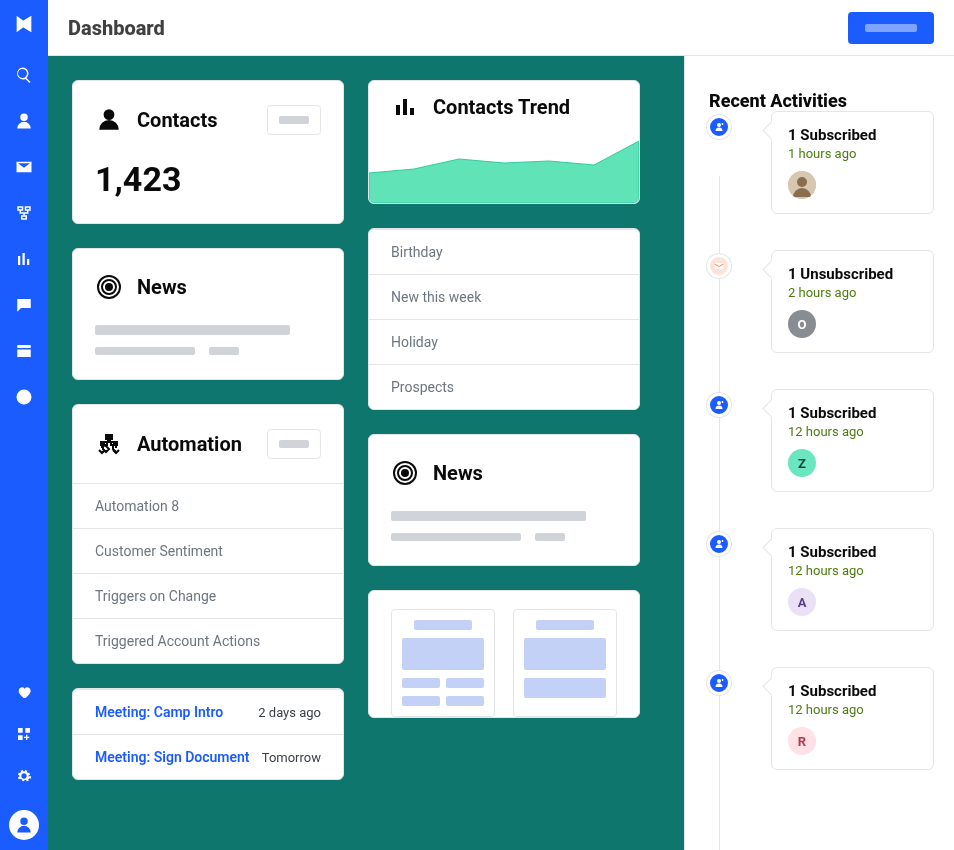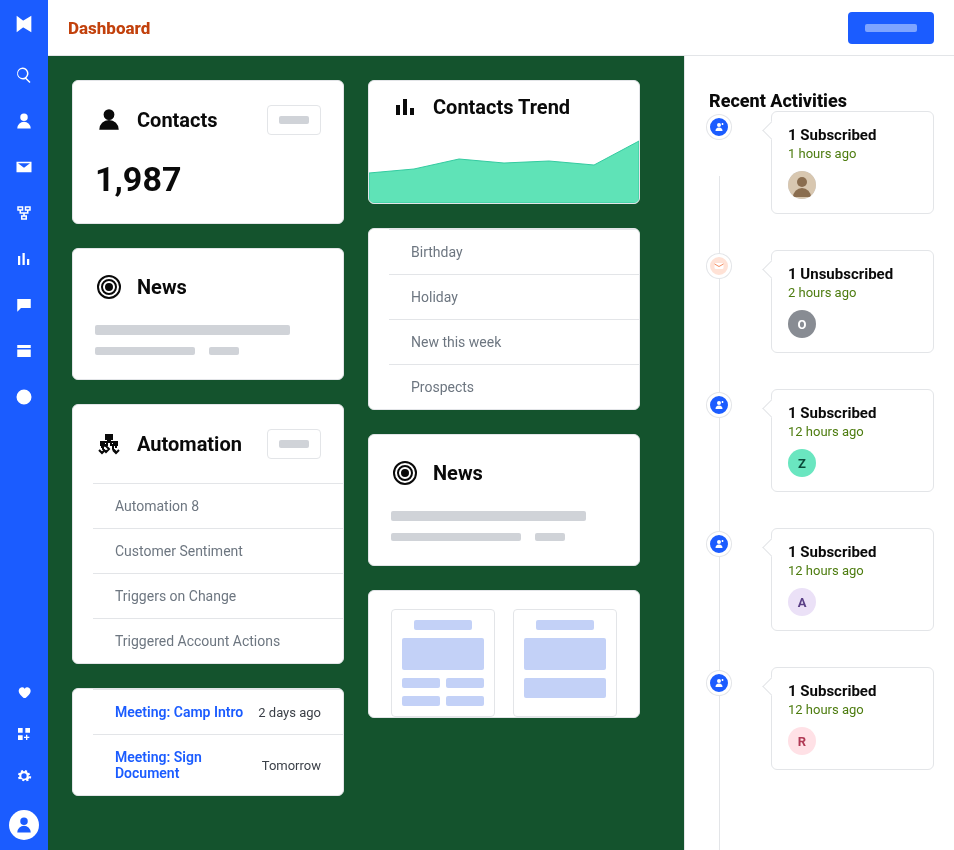--- a/index.html
+++ b/index.html
@@ -8,27 +8,27 @@
   .sidebar { position: absolute; top: 0; left: 0; width: 48px; height: 850px; background: #1b5cff; display: flex; flex-direction: column; align-items: center; padding-top: 0; }
   .sidebar .logo { width: 48px; height: 48px; display: flex; align-items: center; justify-content: center; }
   .sidebar .nav { display: flex; flex-direction: column; align-items: center; gap: 24px; margin-top: 18px; }
   .sidebar .bottom { position: absolute; bottom: 10px; display: flex; flex-direction: column; align-items: center; gap: 22px; }
   .sidebar svg { fill: #fff; }
   .sidebar .avatar { width: 30px; height: 30px; border-radius: 50%; background: #fff; display: flex; align-items: center; justify-content: center; }
   .sidebar .avatar svg { fill: #1b5cff; }
 
   
   .topbar { position: absolute; left: 48px; top: 0; right: 0; height: 56px; border-bottom: 1px solid #e3e5e8; display: flex; align-items: center; justify-content: space-between; padding: 0 20px; background: #fff; }
-  .topbar h1 { font-size: 17px; font-weight: 800; color: #c2410c; }
+  .topbar h1 { font-size: 20px; font-weight: 800; color: #404040; }
   .topbar .cta { width: 86px; height: 32px; border-radius: 4px; background: #1b5cff; display: flex; align-items: center; justify-content: center; }
   .topbar .cta .ph { width: 52px; height: 8px; border-radius: 2px; background: #7ea4ff; }
 
   
   .content { position: absolute; left: 48px; top: 56px; right: 0; bottom: 0; display: flex; }
-  .cols { flex: 1; background: #14532d; display: flex; gap: 24px; padding: 24px 24px 0 24px; overflow: hidden; }
+  .cols { flex: 1; background: #0f766e; display: flex; gap: 24px; padding: 24px 24px 0 24px; overflow: hidden; }
   .col { width: 272px; display: flex; flex-direction: column; gap: 24px; }
   .right { width: 270px; background: #fff; border-left: 1px solid #e3e5e8; padding: 34px 20px 0 24px; position: relative; }
 
   
   .card { background: #fff; border: 1px solid #e3e5e8; border-radius: 6px; overflow: hidden; }
   .card-header { display: flex; align-items: center; gap: 14px; padding: 24px 22px; }
   .card-header.tight { padding: 12px 22px; }
   .card-header .icon { width: 28px; height: 28px; display: flex; align-items: center; justify-content: center; flex-shrink:0; }
   .card-header .title { font-size: 20px; font-weight: 700; color: #0a0a0a; flex: 1; }
   .pill { width: 54px; height: 30px; border: 1px solid #e3e5e8; border-radius: 4px; display: flex; align-items: center; justify-content: center; }
@@ -39,21 +39,21 @@
 
   
   .news-body { padding: 0 22px 24px 22px; }
   .ph-bar { height: 10px; background: #d0d3d8; border-radius: 2px; }
   .news-body .row1 { width: 195px; margin-bottom: 12px; }
   .news-body .row2 { display: flex; gap: 14px; }
   .news-body .row2 .a { width: 100px; height: 8px; }
   .news-body .row2 .b { width: 30px; height: 8px; }
 
   
-  .list-row { border-top: 1px solid #e3e5e8; padding: 14px 22px; font-size: 14px; color: #6d7680; display:flex; justify-content:space-between; align-items:center;margin-left:20px;}
+  .list-row { border-top: 1px solid #e3e5e8; padding: 14px 22px; font-size: 14px; color: #6d7680; display:flex; justify-content:space-between; align-items:center;}
   .list-row.task a { color: #1b5cff; font-weight: 600; text-decoration: none; }
   .list-row.task .when { color: #3a3f47; font-size: 13px; }
 
   
   .trend-wrap { height: 70px; position: relative; }
   .trend-wrap svg { width: 100%; height: 100%; display: block; }
 
   
   .tpl-body { padding: 18px 22px 0 22px; display:flex; gap:18px; }
   .tpl { flex:1; border:1px solid #e3e5e8; border-radius:4px; padding:10px; display:flex; flex-direction:column; gap:8px; }
@@ -150,21 +150,21 @@
           <span class="icon">
               <svg width="26" height="26" viewBox="0 0 24 24" fill="#0a0a0a">
                 <path d="M12 12a5 5 0 100-10 5 5 0 000 10zm-9 9a9 9 0 0118 0H3z"></path>
               </svg>
             </span>
           <span class="title">Contacts</span>
           <span class="pill">
               <span class="ph"></span>
             </span>
         </div>
-        <div class="contacts-value">1,987</div>
+        <div class="contacts-value">1,423</div>
       </div>
 
       <div class="card">
         <div class="card-header">
           <span class="icon">
               <svg width="24" height="24" viewBox="0 0 24 24" fill="none" stroke="#0a0a0a" stroke-width="2">
                 <circle cx="12" cy="12" r="3" fill="#0a0a0a"></circle>
                 <circle cx="12" cy="12" r="7"></circle>
                 <circle cx="12" cy="12" r="11"></circle>
               </svg>
@@ -242,24 +242,24 @@
             <path id="trend-path" fill="#5fe3b7" stroke="#33caa0" stroke-width="1" d="M0.0 40.0 L45.3 36.0 L90.7 26.0 L136.0 30.0 L181.3 28.0 L226.7 32.0 L272.0 8.0 L 272 70 L 0 70 Z"></path>
           </svg>
         </div>
       </div>
 
       <div class="card">
         <div class="list-row">
             <span>Birthday</span>
           </div>
         <div class="list-row">
+            <span>New this week</span>
+          </div>
+        <div class="list-row">
             <span>Holiday</span>
-          </div>
-        <div class="list-row">
-            <span>New this week</span>
           </div>
         <div class="list-row">
             <span>Prospects</span>
           </div>
       </div>
 
       <div class="card">
         <div class="card-header">
           <span class="icon">
               <svg width="24" height="24" viewBox="0 0 24 24" fill="none" stroke="#0a0a0a" stroke-width="2">

